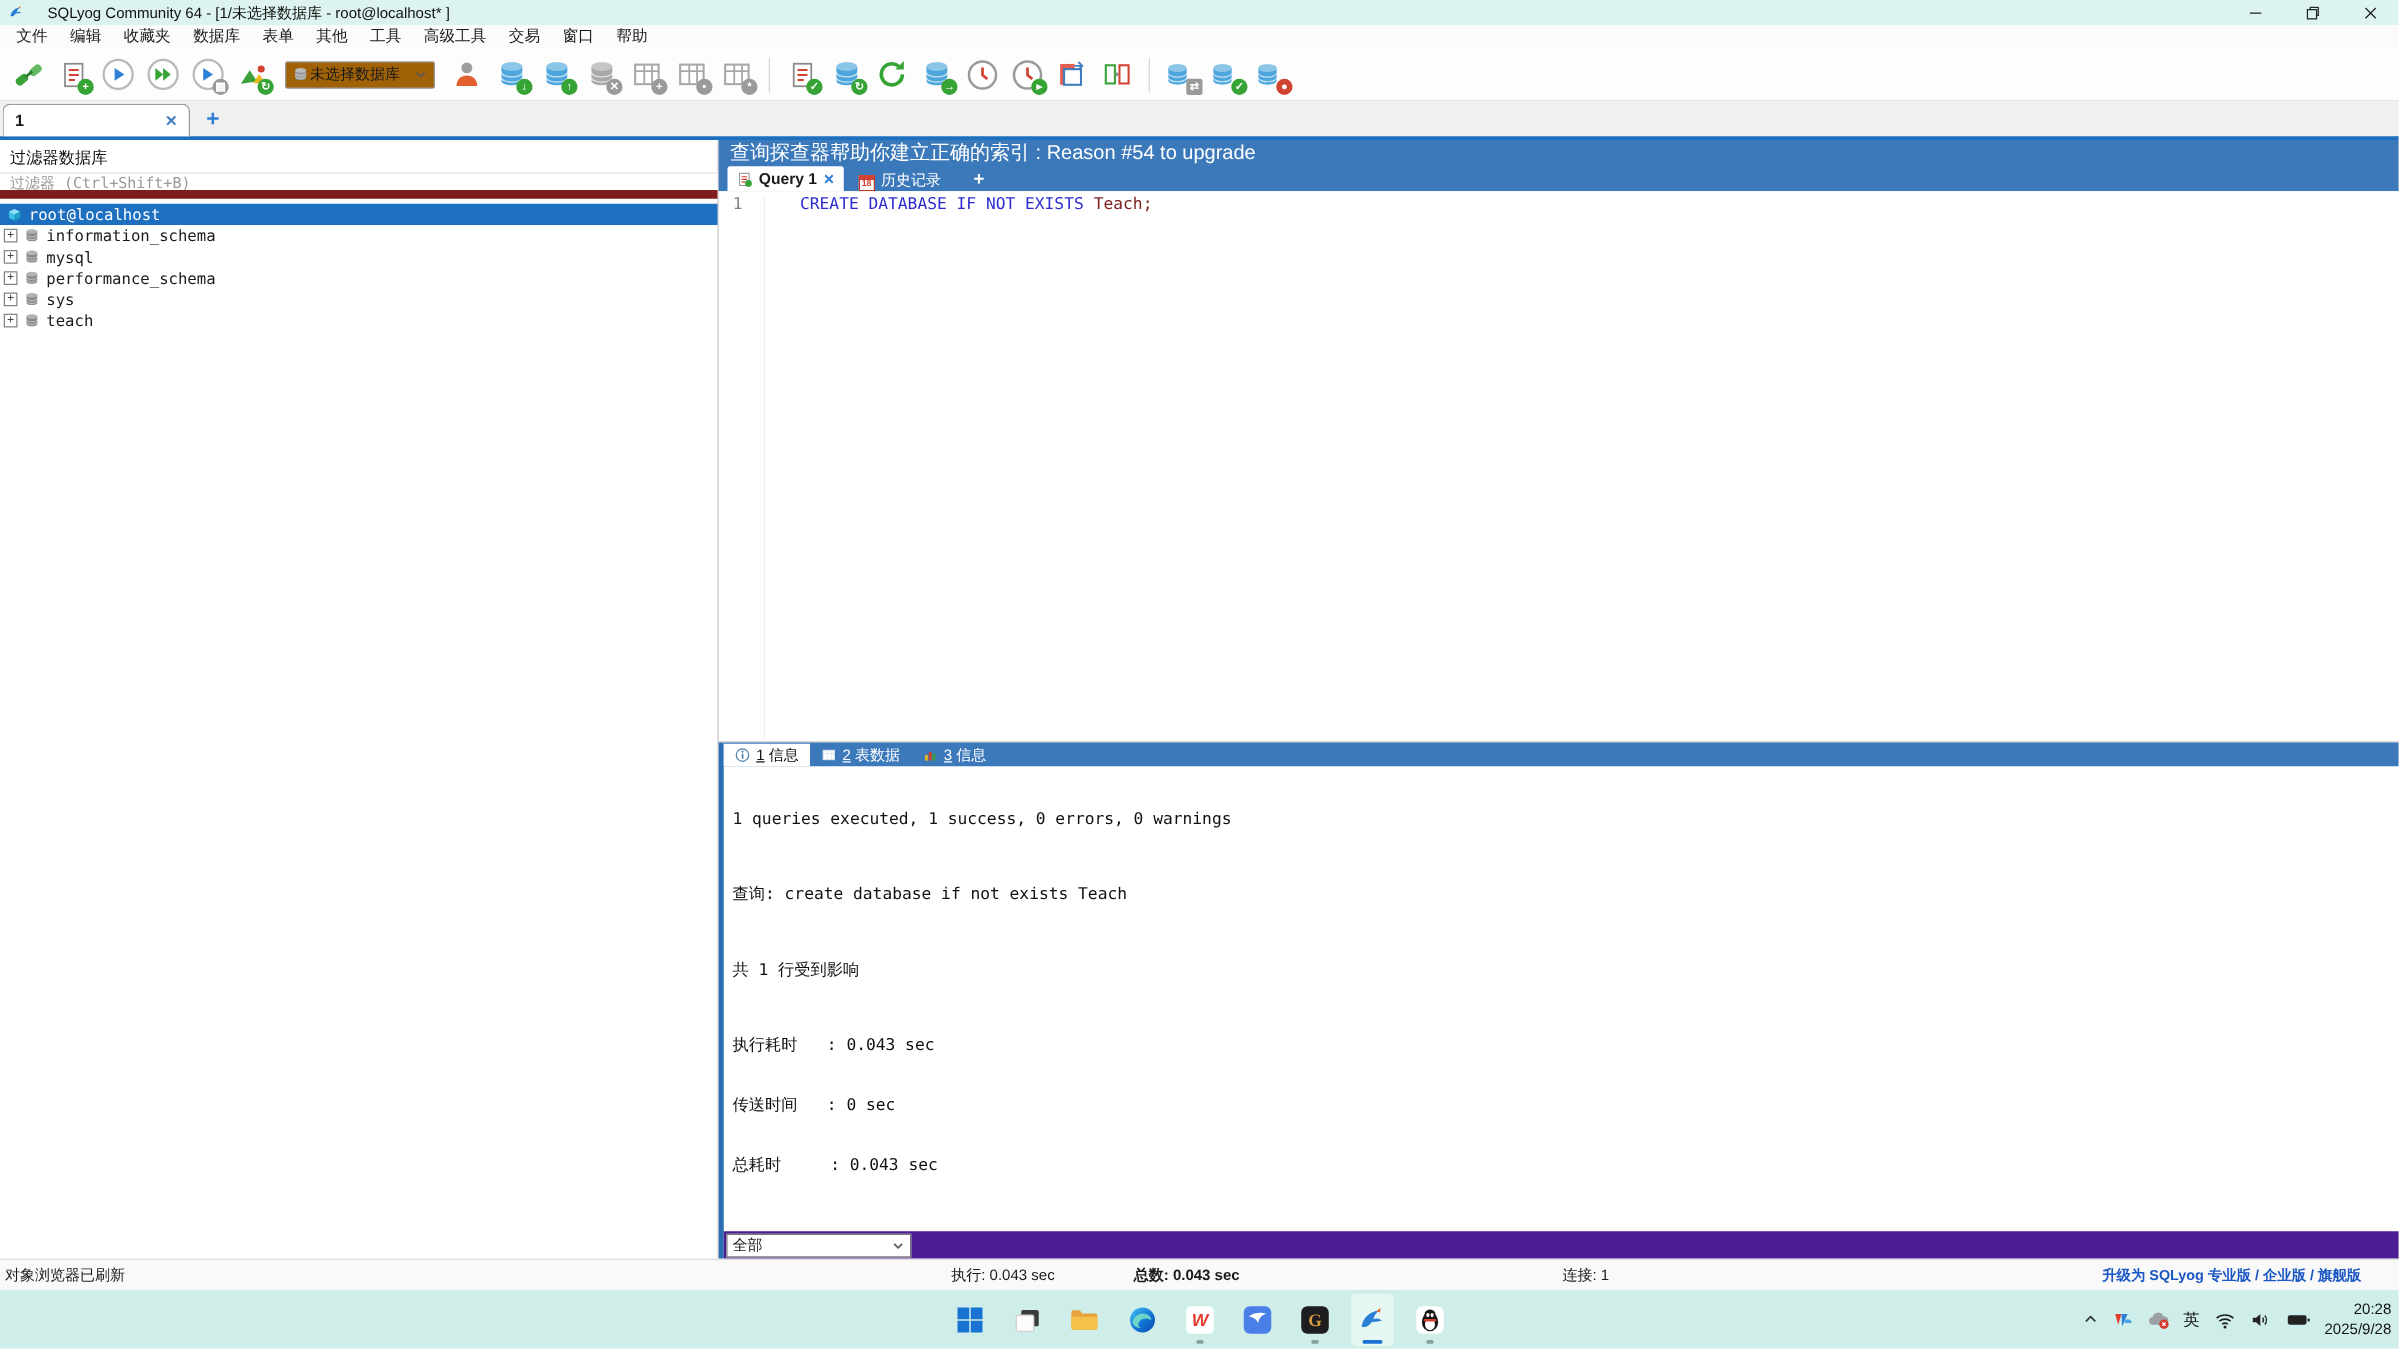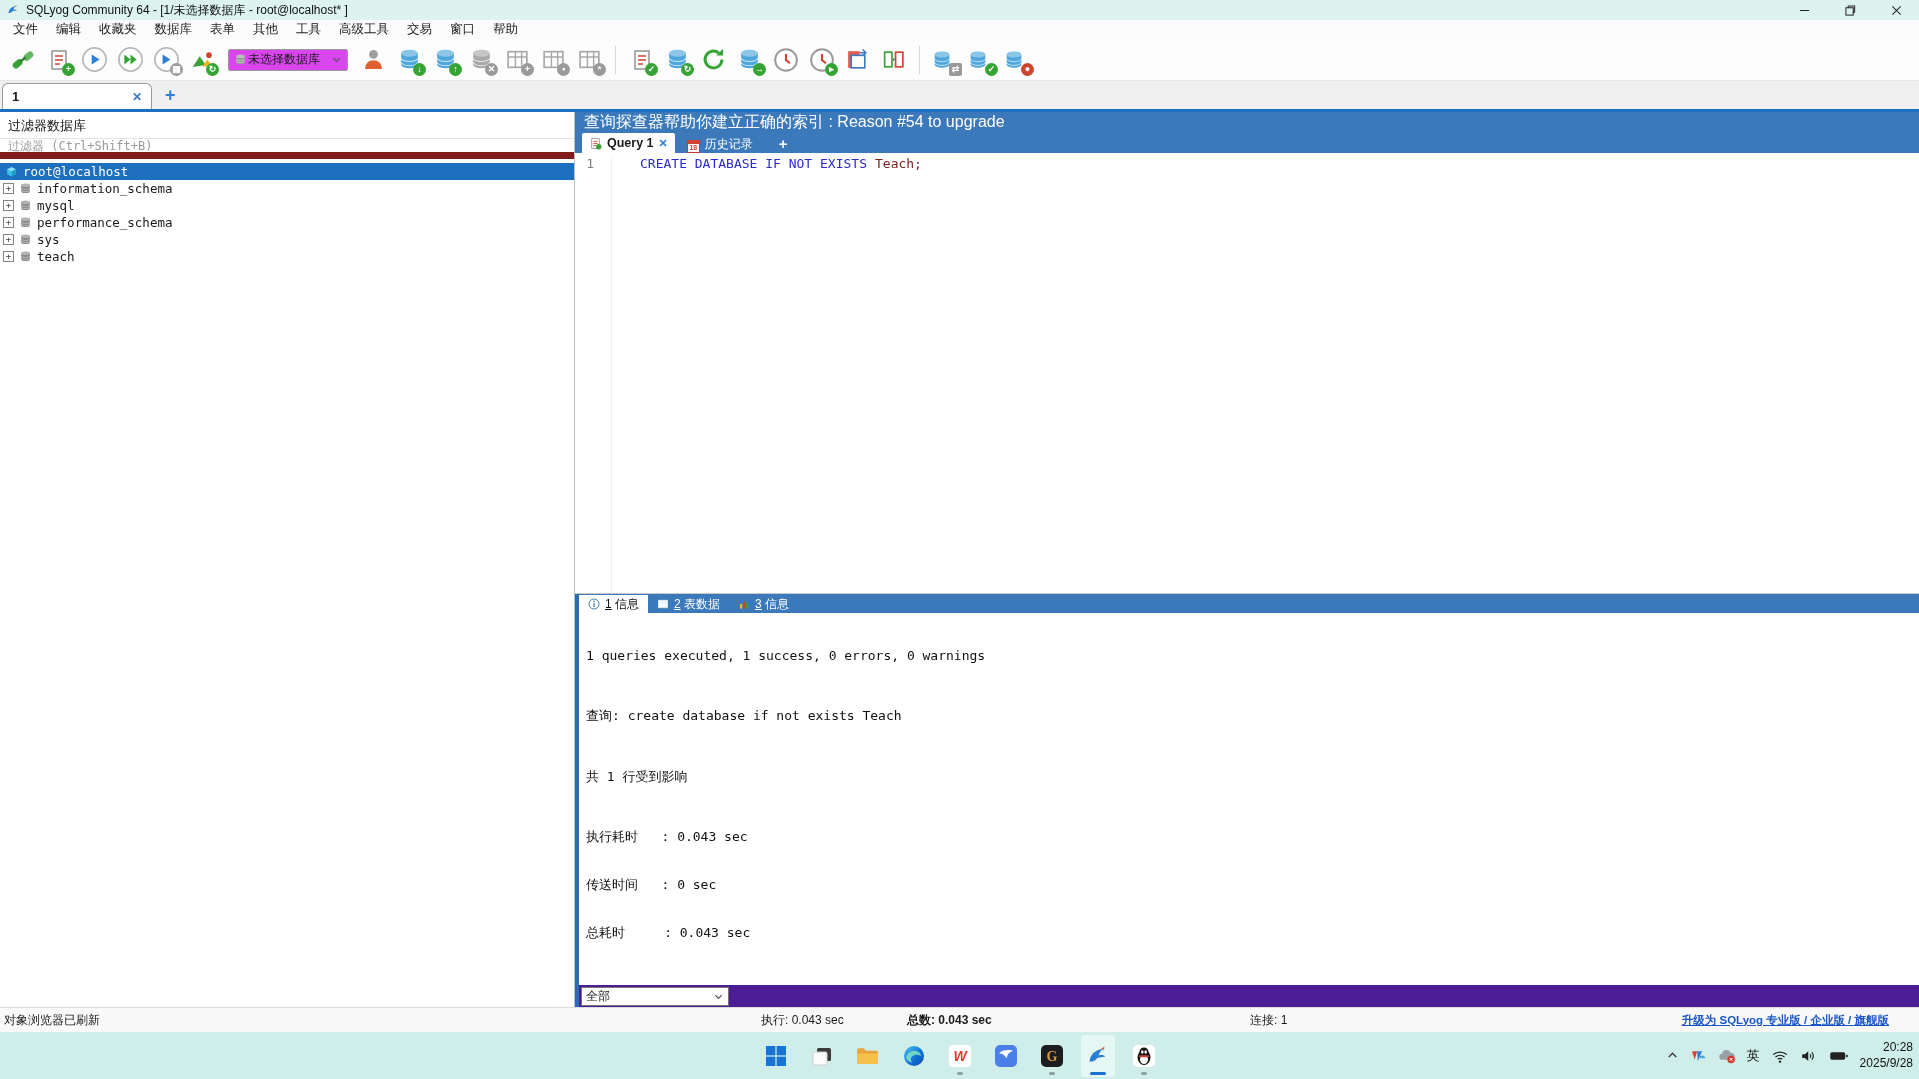--- a/index.html
+++ b/index.html
@@ -2,37 +2,37 @@
 <html><head>
 <meta charset="utf-8">
 <style>
   * { box-sizing: border-box; margin:0; padding:0; }
   html,body { width:1919px; height:1079px; overflow:hidden; }
   body { font-family:"Liberation Sans",sans-serif; font-size:12px; color:#1a1a1a; background:#fff; }
   .screen { width:1919px; height:1079px; display:flex; flex-direction:column; }
   .window { flex:1; display:flex; flex-direction:column; min-height:0; background:#fff; }
 
   
-  .titlebar { height:20px; background:#ddf3ef; display:flex; align-items:center; padding-left:6px; gap:6px; flex:none; }
+  .titlebar { height:20px; background:#ddf3ef; display:flex; align-items:center; padding-left:6px; gap:18px; flex:none; }
   .titlebar .title { font-size:12px; color:#111; }
   .win-controls { margin-left:auto; display:flex; height:100%; }
   .win-btn { width:46px; height:100%; display:flex; align-items:center; justify-content:center; }
 
   
   .menubar { height:19px; background:#fbfbfb; display:flex; align-items:center; padding-left:4px; flex:none; }
   .menu-item { padding:2px 9px; font-size:12.5px; }
 
   
   .toolbar { height:42px; background:#fdfdfd; border-bottom:1px solid #e6e6e6; display:flex; align-items:center; padding:0 6px; gap:3px; flex:none; }
   .tb-btn { width:33px; height:34px; position:relative; display:flex; align-items:center; justify-content:center; border-radius:3px; }
   .tb-sep { width:1px; height:28px; background:#d8d8d8; margin:0 6px; flex:none; }
   .badge { position:absolute; right:0; bottom:1px; width:13px; height:13px; border-radius:50%; background:#35a435; color:#fff; font-size:9px; line-height:13px; text-align:center; font-weight:bold; }
   .badge.gray { background:#9a9a9a; }
   .badge.red  { background:#cf4331; }
-  .db-select { width:120px; height:22px; border:1px solid #9a9a9a; border-radius:2px; background:#d946ef; display:flex; align-items:center; gap:1px; padding:0 5px; margin:0 6px; font-size:12px; }
+  .db-select { width:120px; height:22px; border:1px solid #9a9a9a; border-radius:2px; background:#a16207; display:flex; align-items:center; gap:1px; padding:0 5px; margin:0 6px; font-size:12px; }
   .db-select .chev { margin-left:auto; }
 
   
   .conn-tabs { height:31px; background:#f0f0f0; border-bottom:3px solid #1d6fc0; display:flex; align-items:flex-end; padding-left:2px; flex:none; }
   .conn-tab { width:150px; height:26px; background:#fff; border:1px solid #9a9a9a; border-bottom:none; border-radius:6px 6px 0 0; display:flex; align-items:center; padding:0 9px; font-size:13px; font-weight:bold; }
   .conn-tab-close { margin-left:auto; color:#3f7cbf; font-weight:bold; font-size:12px; }
   .conn-add { color:#2f7fd6; font-size:18px; font-weight:bold; padding:0 13px 3px; }
 
   
   .main { flex:1; display:flex; min-height:0; }
@@ -77,21 +77,21 @@
   .results-footer { height:22px; flex:none; display:flex; align-items:center; padding-left:2px; background:#4c1d95; }
   .filter-select { width:148px; height:19px; border:1px solid #767676; background:#fff; display:flex; align-items:center; padding:0 4px; font-size:12px; }
   .filter-select .chev { margin-left:auto; }
 
   
   .statusbar { height:25px; flex:none; background:#f9f9f9; border-top:1px solid #dcdcdc; position:relative; display:flex; align-items:center; font-size:12px; }
   .st-left { padding-left:4px; }
   .st-exec { position:absolute; left:761px; }
   .st-total { position:absolute; left:907px;font-weight:bold; }
   .st-conn { position:absolute; left:1250px; }
-  .st-link { position:absolute; right:30px; color:#1a56c4; text-decoration:underline; font-weight:bold; font-size:11.5px; }
+  .st-link { position:absolute; right:30px; color:#1a56c4; font-weight:bold; font-size:11.5px; }
 
   
   .taskbar { height:47px; flex:none; background:#cfeee9; position:relative; }
   .task-center { position:absolute; left:50%; top:0; transform:translateX(-50%); height:100%; display:flex; align-items:center; gap:12px; }
   .task-icon { width:34px; height:42px; display:flex; align-items:center; justify-content:center; position:relative; border-radius:4px; }
   .task-icon.active-app { background:#e4f7f2; }
   .dash { position:absolute; bottom:2px; left:50%; transform:translateX(-50%); width:6px; height:3px; border-radius:2px; background:#8aa19e; }
   .dash.active { width:16px; background:#1873d2; }
   .tray { position:absolute; right:6px; top:0; height:100%; display:flex; align-items:center; gap:11px; }
   .ime { font-size:13px; color:#111; }

